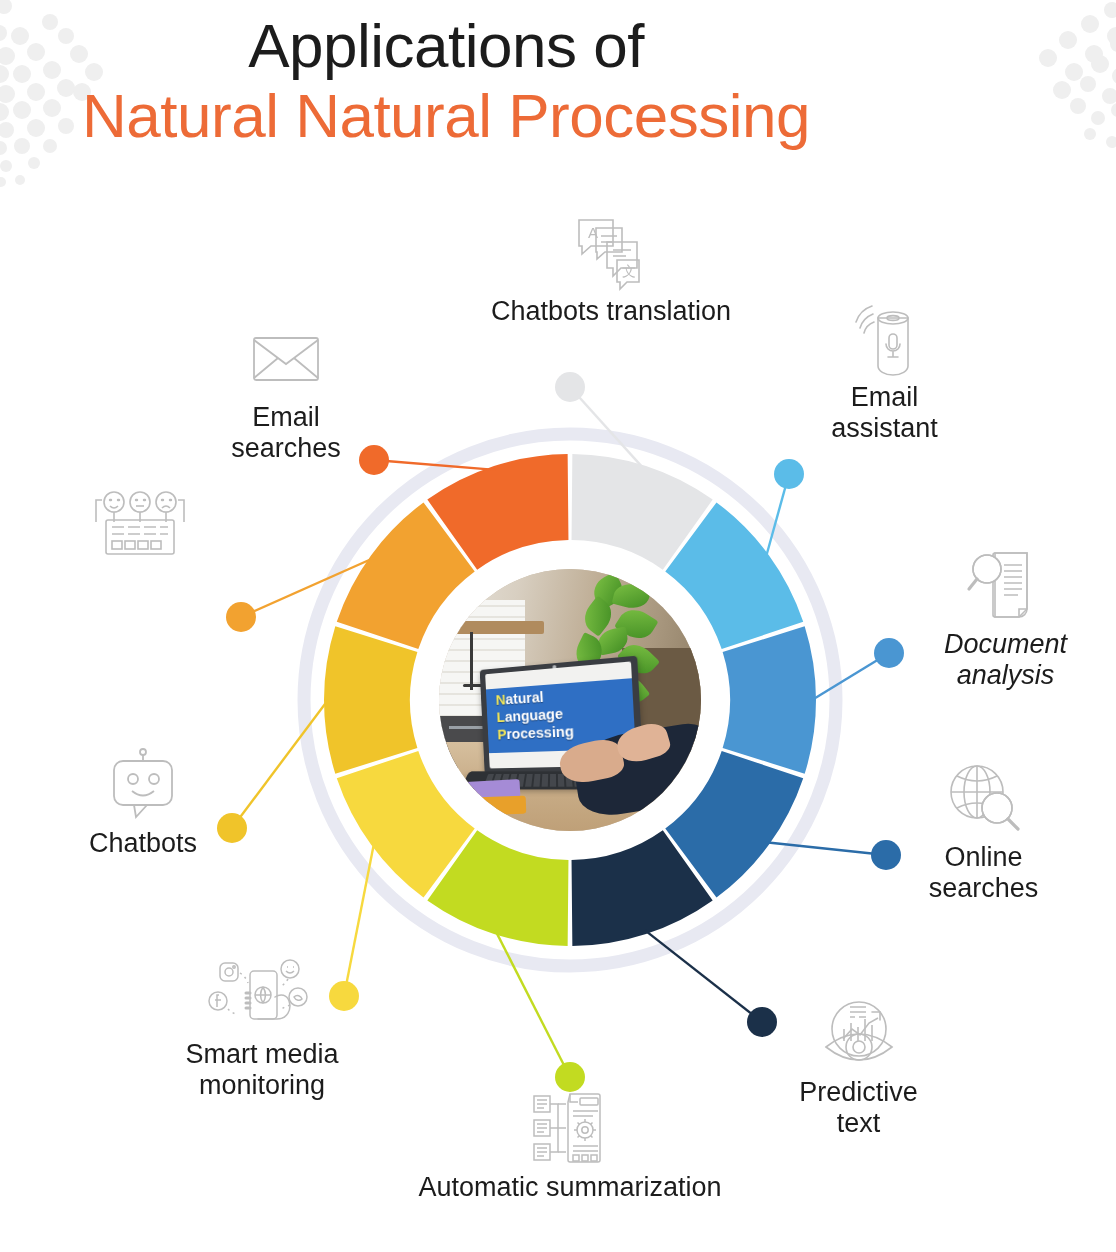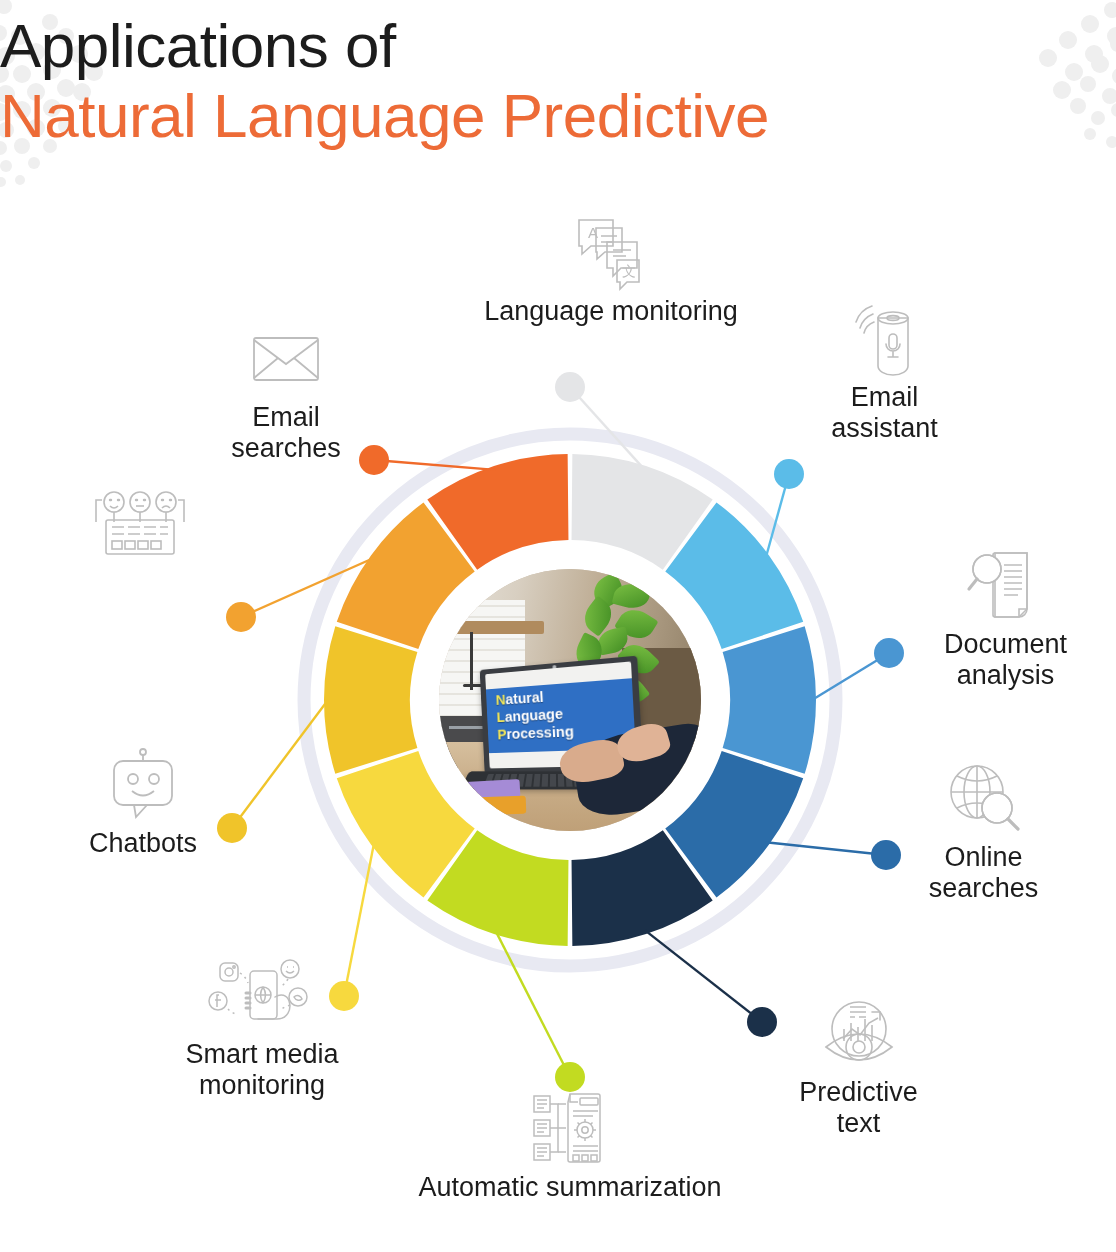--- a/index.html
+++ b/index.html
@@ -24,20 +24,21 @@
   }
   .dots-left  { left: -6px;  width: 170px; height: 210px; }
   .dots-right { right: -6px; width: 130px; height: 190px; }
 
   
   .title-block {
     position: absolute;
     top: 14px;
     left: 0;
     width: 892px;
+    text-align: center;
     line-height: 1.04;
   }
   .title-line1 {
     font-size: 62px;
     font-weight: 400;
     color: #1c1c1c;
     letter-spacing: -0.5px;
     display: block;
   }
   .title-line2 {
@@ -221,21 +222,21 @@
 
   
   #node-translation  { left: 461px; top: 214px; width: 300px; }
   #node-email        { left: 171px; top: 320px; }
   #node-sentiment    { left: 25px;  top: 486px; }
   #node-chatbots     { left: 28px;  top: 746px; }
   #node-social       { left: 142px; top: 957px; width: 240px; }
   #node-summary      { left: 386px; top: 1090px; width: 368px; }
   #node-predictive   { left: 746px; top: 995px; width: 225px; }
   #node-online       { left: 876px; top: 760px; width: 215px; }
-  #node-document     { left: 898px; top: 547px; width: 215px; }
+  #node-document     { left: 898px; top: 547px; width: 215px; font-style: italic; }
   #node-smart        { left: 777px; top: 300px; width: 215px; }
 </style>
 </head>
 <body>
 
 <svg class="dots dots-left" viewBox="0 0 170 210">
   <g fill="#EFEFEF">
     <circle cx="10" cy="6" r="8"></circle>
       <circle cx="40" cy="-8" r="8"></circle>
     <circle cx="26" cy="36" r="9"></circle>
@@ -287,21 +288,21 @@
     <circle cx="86" cy="106" r="8"></circle>
     <circle cx="106" cy="118" r="7"></circle>
     <circle cx="126" cy="110" r="7"></circle>
     <circle cx="98" cy="134" r="6"></circle>
     <circle cx="120" cy="142" r="6"></circle>
   </g>
 </svg>
 
 <div class="title-block">
   <span class="title-line1">Applications of</span>
-  <span class="title-line2">Natural Language Predictive</span>
+  <span class="title-line2">Natural Natural Processing</span>
 </div>
 
 <div class="wheel-wrap">
   <svg width="554" height="554" viewBox="0 0 554 554">
 
     <circle cx="277" cy="277" r="266" fill="none" stroke="#E8E9F2" stroke-width="13"></circle>
 
     <g id="segments">
         <path d="M279.3613942117504 31.01133396561397 A246 246 0 0 1 419.67810207838585 76.60299606204259 L369.79876557943794 146.66048524360494 A160 160 0 0 0 278.535866153984 117.00737168495218 Z" fill="#E4E5E7"></path>
         <path d="M423.49891817383525 79.37898144707401 A246 246 0 0 1 510.21941282490565 198.73950241912442 L428.68742297554843 226.09886336203215 A160 160 0 0 0 372.28384921875465 148.46600419321888 Z" fill="#5BBCE8"></path>
@@ -395,21 +396,21 @@
       <path d="M18 6h34v26H30l-9 8v-8h-3z"></path>
       <text x="27" y="24" font-size="15" fill="#BDBDBD" stroke="none" font-family="Liberation Sans, sans-serif">A</text>
       <path d="M35 14h26v24H44l-8 7v-7h-1z"></path>
       <path d="M40 22h16M40 28h11"></path>
       <path d="M46 28h30v26H60l-8 8v-8h-6z"></path>
       <path d="M52 36h18M52 42h13"></path>
       <path d="M56 46h22v22H66l-7 7v-7h-3z"></path>
       <text x="61" y="62" font-size="14" fill="#BDBDBD" stroke="none" font-family="Liberation Sans, sans-serif">文</text>
     </svg>
   </span>
-  <span class="lbl">Language monitoring</span>
+  <span class="lbl">Chatbots translation</span>
 </div>
 
 <div class="node" id="node-email">
   <span class="ico">
     <svg width="80" height="78" viewBox="0 0 80 78" fill="none" stroke="#BDBDBD" stroke-width="1.8">
       <rect x="8" y="18" width="64" height="42" rx="2"></rect>
       <path d="M8 20l32 24 32-24"></path>
       <path d="M8 58l24-20M72 58L48 38"></path>
     </svg>
   </span>

